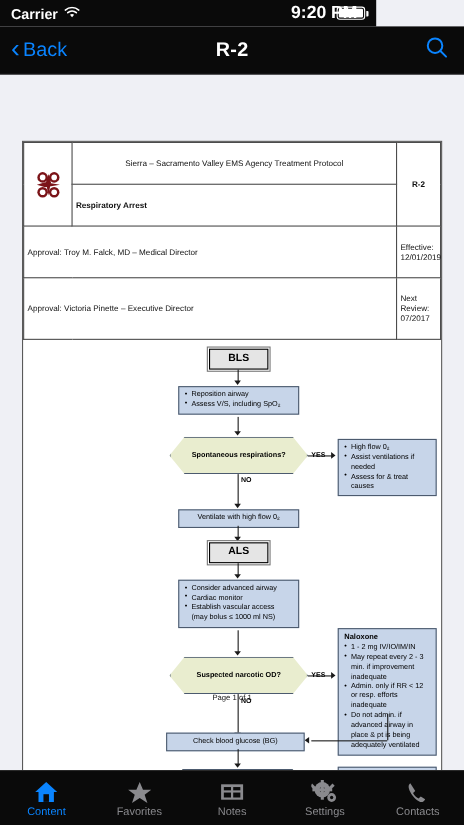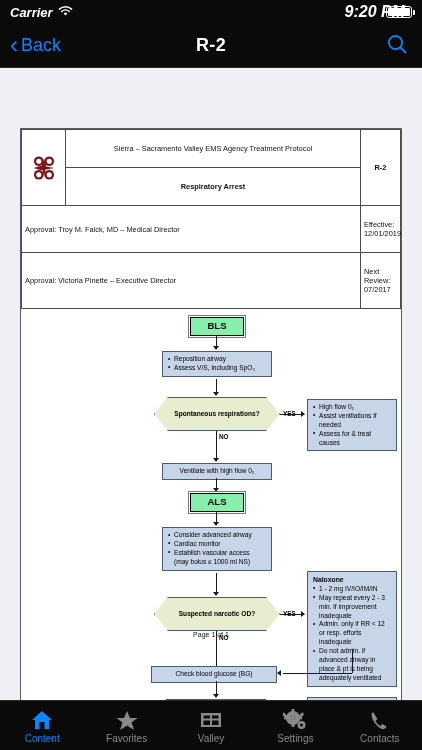--- a/index.html
+++ b/index.html
@@ -6,24 +6,24 @@
   html, body {
     width: 422px; height: 750px;
     background: #000;
     font-family: "Liberation Sans", sans-serif;
     overflow: hidden;
   }
   .phone { position: relative; width: 422px; height: 750px; background: #eff0f5; }
 
   
   .statusbar {
-    position: absolute; top: 0; left: 0; width: 422px; height: 24px;
+    position: absolute; top: 0; left: 0; width: 342px; height: 24px;
     background: #0a0a0a; color: #fff;
     display: flex; align-items: center; justify-content: space-between;
-    padding: 0 10px; font-size: 13px; font-weight: 700; font-style: italic;
+    padding: 0 10px; font-size: 13px; font-weight: 700;
   }
   .sb-left { display: flex; align-items: center; gap: 5px; }
   .wifi { display: inline-block; }
   .battery {
     width: 26px; height: 12px; border: 1.6px solid #fff; border-radius: 3px;
     position: relative; display: inline-block;
   }
   .battery::after {
     content: ""; position: absolute; right: -3.5px; top: 3.2px;
     width: 2px; height: 5px; background: #fff; border-radius: 0 1px 1px 0;
@@ -56,31 +56,31 @@
   .doc {
     position: absolute; left: 20px; top: 60px; width: 382px;
     background: #fff; border: 1px solid #5a5a5a;
   }
   
   .hdr { border-collapse: collapse; width: 100%; table-layout: fixed; }
   .hdr td { border: 1px solid #4c4c4c; font-size: 7.4px; color: #111; padding: 14px 3px; vertical-align: middle; }
   .logo-cell { width: 44px; text-align: center; padding: 1px !important; }
   .logo { width: 30px; height: 30px; display: inline-block; vertical-align: middle; }
   .title-cell { text-align: center; height: 16px; }
-  .sub-cell { text-align: center; font-weight: 700; height: 14px; }
+  .sub-cell { font-weight: 700; height: 14px; }
   .code-cell { width: 40px; text-align: center; font-weight: 700; font-size: 9px; }
   .appr-cell { font-size: 7.4px; }
   .date-cell { width: 108px; font-size: 7.4px; margin-left: 44px; }
 
   
   .flow { position: relative; height: 430px; }
 
   .node { position: absolute; font-size: 6.6px; color: #000; line-height: 1.35; }
   .term {
-    background: #86efac; border: 1.6px solid #000; outline: 0.5px solid #777; outline-offset: 1.5px;
+    background: #e5e5e5; border: 1.6px solid #000; outline: 0.5px solid #777; outline-offset: 1.5px;
     text-align: center; font-weight: 700; font-size: 9.5px; padding: 2px 0;
   }
   .proc {
     background: #c7d5e9; border: 1px solid #4c5a6e; padding: 3px 5px;
   }
   .proc.center { text-align: center; padding: 3px 4px; }
   .proc ul { list-style: none; }
   .proc li { position: relative; padding-left: 6px; }
   .proc li::before { content: "•"; position: absolute; left: 0; top: -0.5px; }
   .proc li.plain::before { content: ""; }
@@ -336,21 +336,21 @@
     <div class="tab">
       <span class="ic">
         <svg width="26" height="22" viewBox="0 0 26 22">
             <rect x="3" y="4" width="20" height="14" fill="#8a8a8e"></rect>
             <rect x="5.5" y="6.5" width="6.5" height="3" fill="#0a0a0a"></rect>
             <rect x="14" y="6.5" width="6.5" height="3" fill="#0a0a0a"></rect>
             <rect x="5.5" y="11.5" width="6.5" height="4.5" fill="#0a0a0a"></rect>
             <rect x="14" y="11.5" width="6.5" height="4.5" fill="#0a0a0a"></rect>
           </svg>
       </span>
-      <span>Valley</span>
+      <span>Notes</span>
     </div>
     <div class="tab">
       <span class="ic">
         <svg width="24" height="22" viewBox="0 0 24 22">
             <g fill="#8a8a8e">
               <circle cx="10" cy="9" r="7"></circle>
               <circle cx="18.5" cy="16" r="4"></circle>
             </g>
             <g fill="#0a0a0a">
               <circle cx="10" cy="9" r="2.6"></circle>

